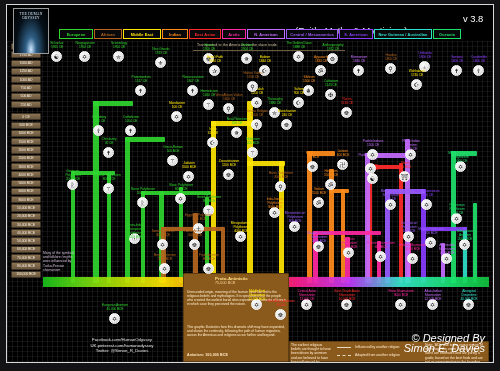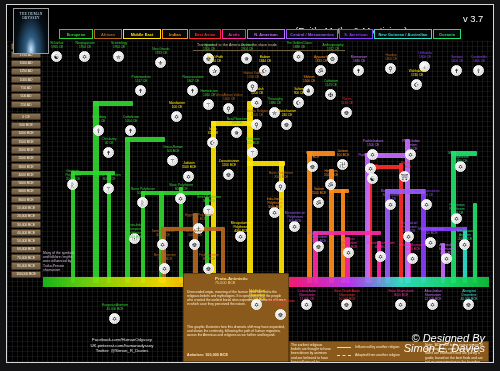--- a/index.html
+++ b/index.html
@@ -81,21 +81,21 @@
 <body>
 
 <div id="poster">
  <div id="frame">
 
   <div class="hdr">
     <div class="logo">
       <div class="lt">THE HUMAN ODYSSEY</div>
     </div>
     <div class="subtitle">(Faith, Myths &amp; Mysticism)</div>
-    <div class="ver">v 3.7</div>
+    <div class="ver">v 3.8</div>
   </div>
 
   <div class="legend" id="legendStrip">
         <div class="lg" style="width: 34px; color: rgb(47, 214, 47); border-color: rgb(47, 214, 47);">European</div>
         <div class="lg" style="width: 28px; color: rgb(181, 101, 29); border-color: rgb(181, 101, 29);">African</div>
         <div class="lg" style="width: 38px; color: rgb(255, 229, 0); border-color: rgb(255, 229, 0);">Middle East</div>
         <div class="lg" style="width: 26px; color: rgb(255, 140, 26); border-color: rgb(255, 140, 26);">Indian</div>
         <div class="lg" style="width: 32px; color: rgb(255, 42, 42); border-color: rgb(255, 42, 42);">East Asian</div>
         <div class="lg" style="width: 24px; color: rgb(255, 40, 160); border-color: rgb(255, 40, 160);">Arctic</div>
         <div class="lg" style="width: 38px; color: rgb(196, 107, 255); border-color: rgb(196, 107, 255);">N. American</div>

